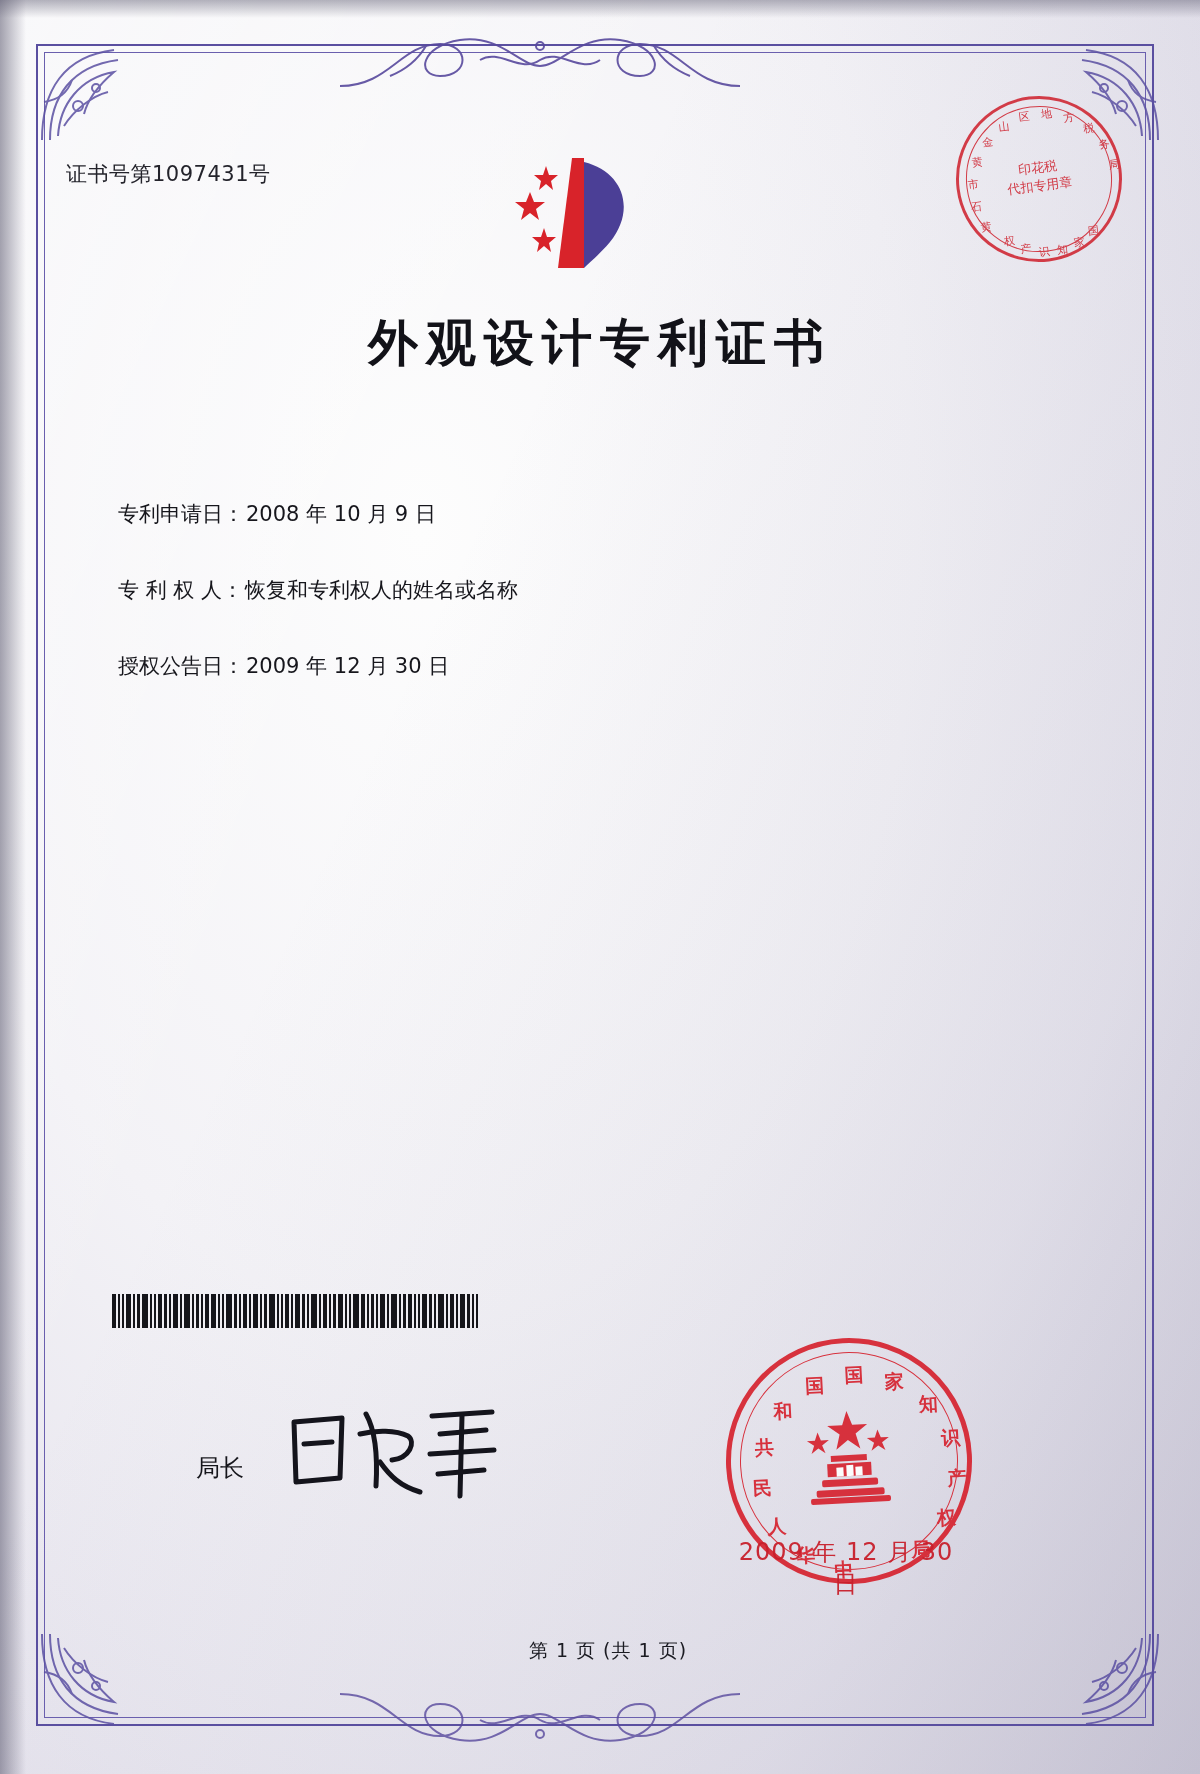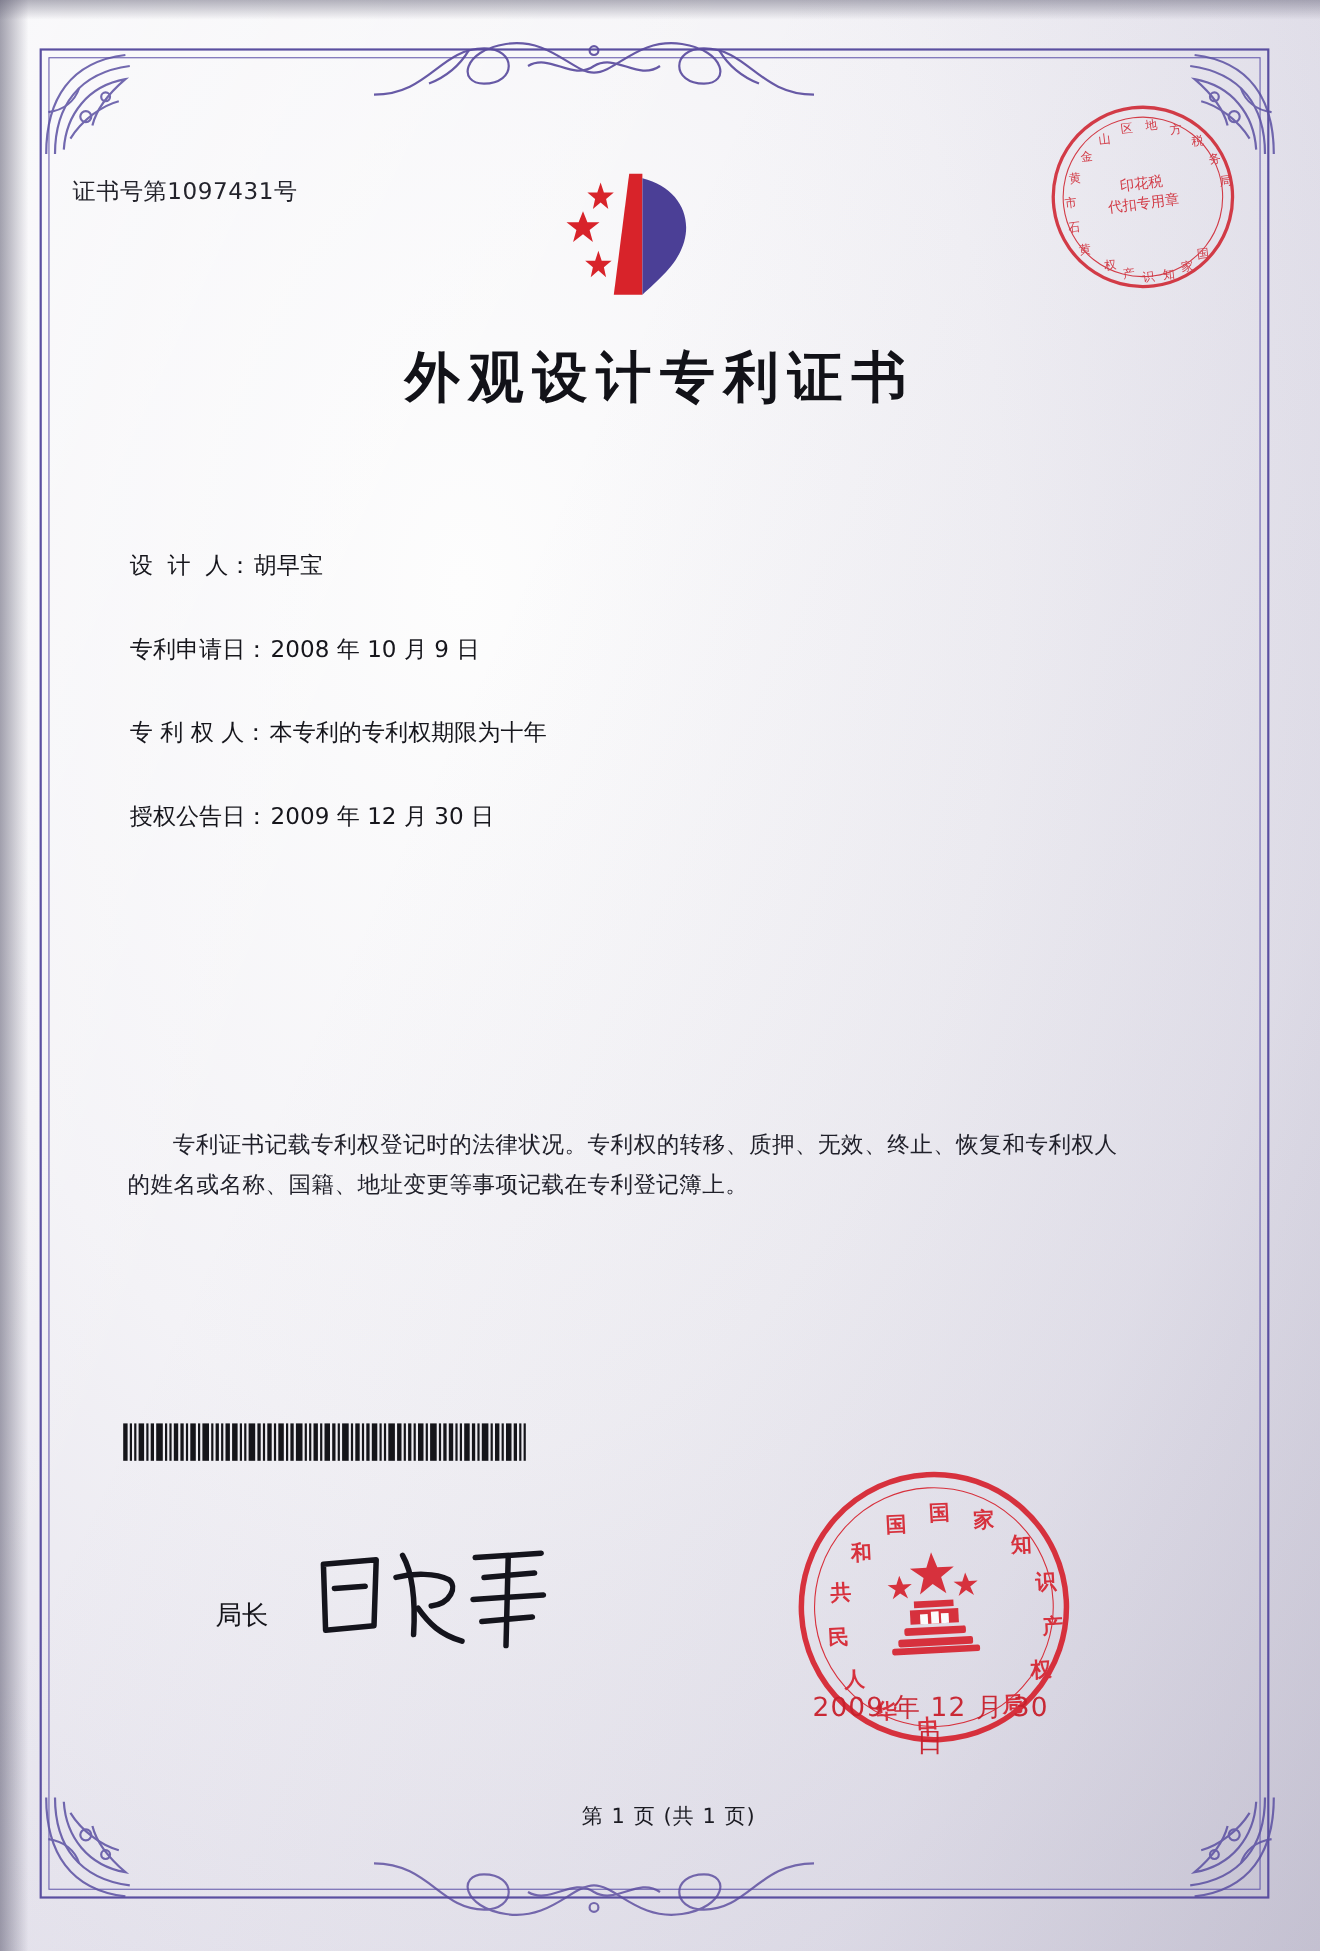--- a/index.html
+++ b/index.html
@@ -397,39 +397,34 @@
       <polygon points="30,42 34,52 45,52 36,59 39,70 30,63 21,70 24,59 15,52 26,52"></polygon>
       <polygon points="46,16 49,25 58,25 51,31 53,40 46,34 39,40 41,31 34,25 43,25"></polygon>
       <polygon points="44,78 47,87 56,87 49,93 51,102 44,96 37,102 39,93 32,87 41,87"></polygon>
     </g>
   </svg>
 
   <div id="title">外观设计专利证书</div>
 
   <div id="fields">
     <div class="field-row">
-      <span class="field-label">设  计  人：</span>
-      <span class="field-value">胡早宝</span>
-    </div>
-    <div class="field-row">
       <span class="field-label">专利申请日：</span>
       <span class="field-value">2008 年 10 月 9 日</span>
     </div>
     <div class="field-row">
       <span class="field-label">专 利 权 人：</span>
-      <span class="field-value">本专利的专利权期限为十年</span>
+      <span class="field-value">恢复和专利权人的姓名或名称</span>
     </div>
     <div class="field-row">
       <span class="field-label">授权公告日：</span>
       <span class="field-value">2009 年 12 月 30 日</span>
     </div>
   </div>
 
   <div id="body-text">
-    <p>专利证书记载专利权登记时的法律状况。专利权的转移、质押、无效、终止、恢复和专利权人的姓名或名称、国籍、地址变更等事项记载在专利登记簿上。</p>
   </div>
 
   <div id="barcode">
       <i style="width: 4px;"></i>
       <i style="width: 2px;"></i>
       <i style="width: 2px;"></i>
       <i style="width: 5px;"></i>
       <i style="width: 2px;"></i>
       <i style="width: 3px;"></i>
       <i style="width: 6px;"></i>

